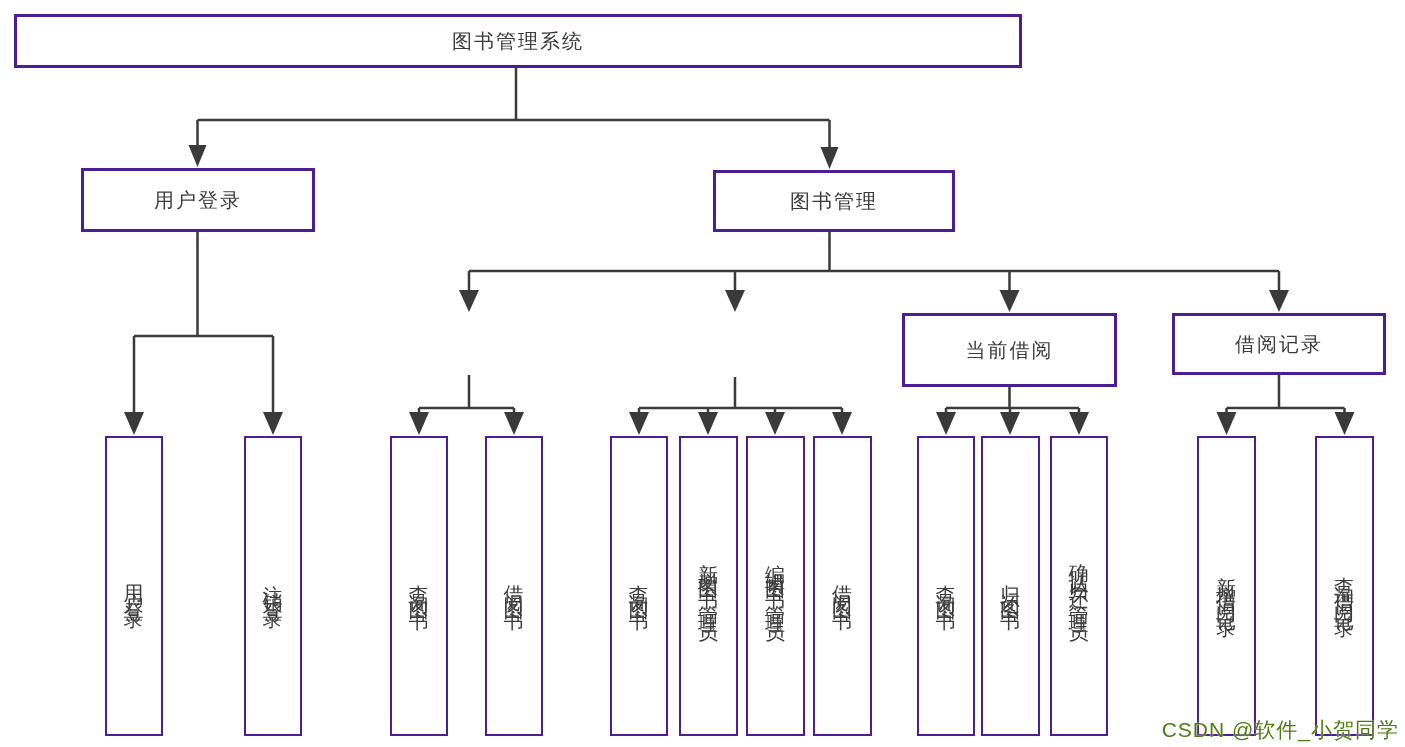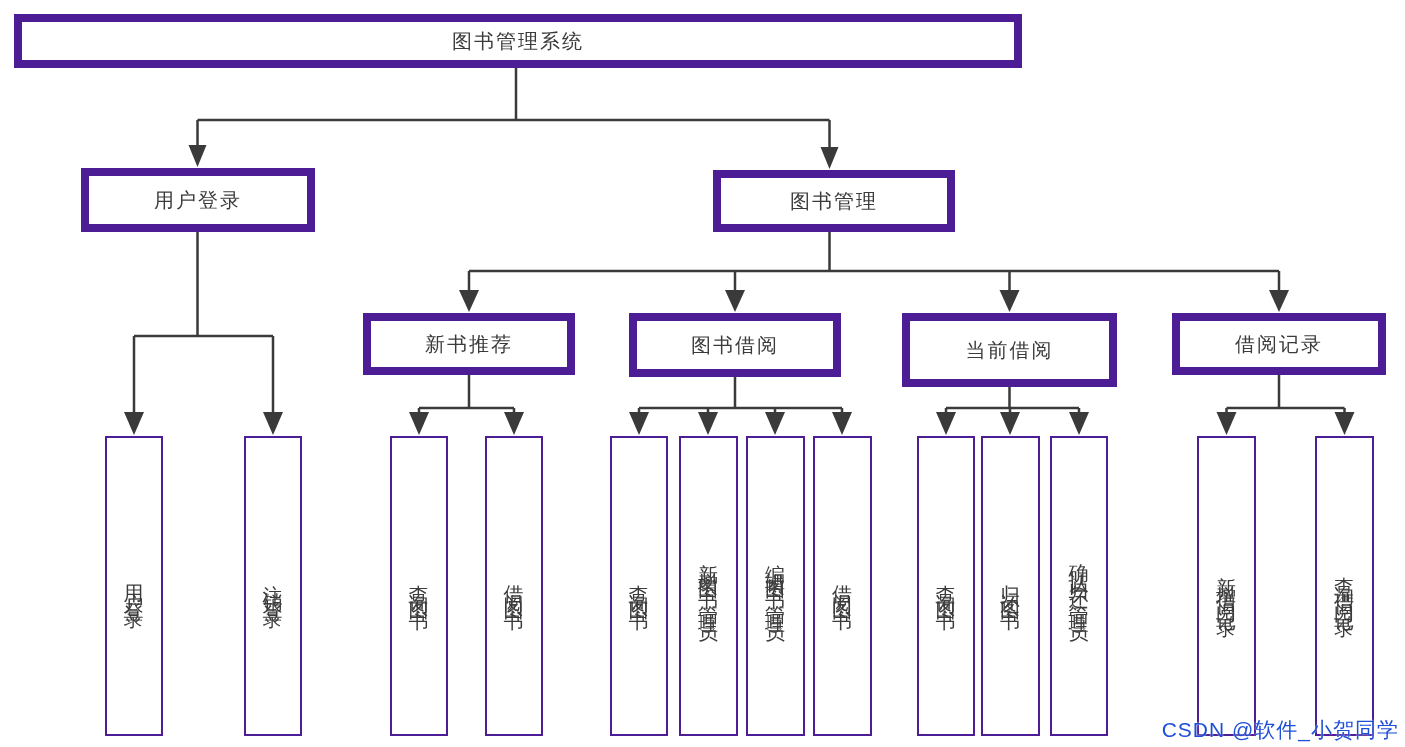--- a/index.html
+++ b/index.html
@@ -14,21 +14,21 @@
   svg.connectors {
     position: absolute;
     left: 0; top: 0;
     width: 1405px; height: 747px;
     z-index: 1;
   }
   .node {
     position: absolute;
     box-sizing: border-box;
     background: #ffffff;
-    border: 8px solid #4c1d95;
+    border: 3px solid #4c1d95;
     display: flex;
     align-items: center;
     justify-content: center;
     color: #3b3b3b;
     z-index: 2;
   }
   .hnode {
     font-size: 20px;
     letter-spacing: 2px;
   }
@@ -42,21 +42,21 @@
     font-size: 20px;
     letter-spacing: 0.42em;
     line-height: 1;
     color: #3b3b3b;
   }
   .watermark {
     position: absolute;
     right: 6px;
     bottom: 3px;
     font-size: 21px;
-    color: #1d4ed8;
+    color: #4d7c0f;
     letter-spacing: 1px;
     z-index: 3;
     text-shadow: 0 0 2px #ffffff;
   }
 </style>
 </head>
 <body>
 
 <div class="canvas">
 
@@ -111,26 +111,20 @@
     <span>图书管理系统</span>
   </div>
 
   <div class="node hnode" style="left:81px; top:168px; width:234px; height:64px;">
     <span>用户登录</span>
   </div>
   <div class="node hnode" style="left:713px; top:170px; width:242px; height:62px;">
     <span>图书管理</span>
   </div>
 
-  <div class="node hnode" style="left:363px; top:313px; width:212px; height:62px;">
-    <span>新书推荐</span>
-  </div>
-  <div class="node hnode" style="left:629px; top:313px; width:212px; height:64px;">
-    <span>图书借阅</span>
-  </div>
   <div class="node hnode" style="left:902px; top:313px; width:215px; height:74px;">
     <span>当前借阅</span>
   </div>
   <div class="node hnode" style="left:1172px; top:313px; width:214px; height:62px;">
     <span>借阅记录</span>
   </div>
 
   <div class="node leaf" style="left:105px; top:436px; width:58px; height:300px;">
     <span class="vtext">用户登录</span>
   </div>

